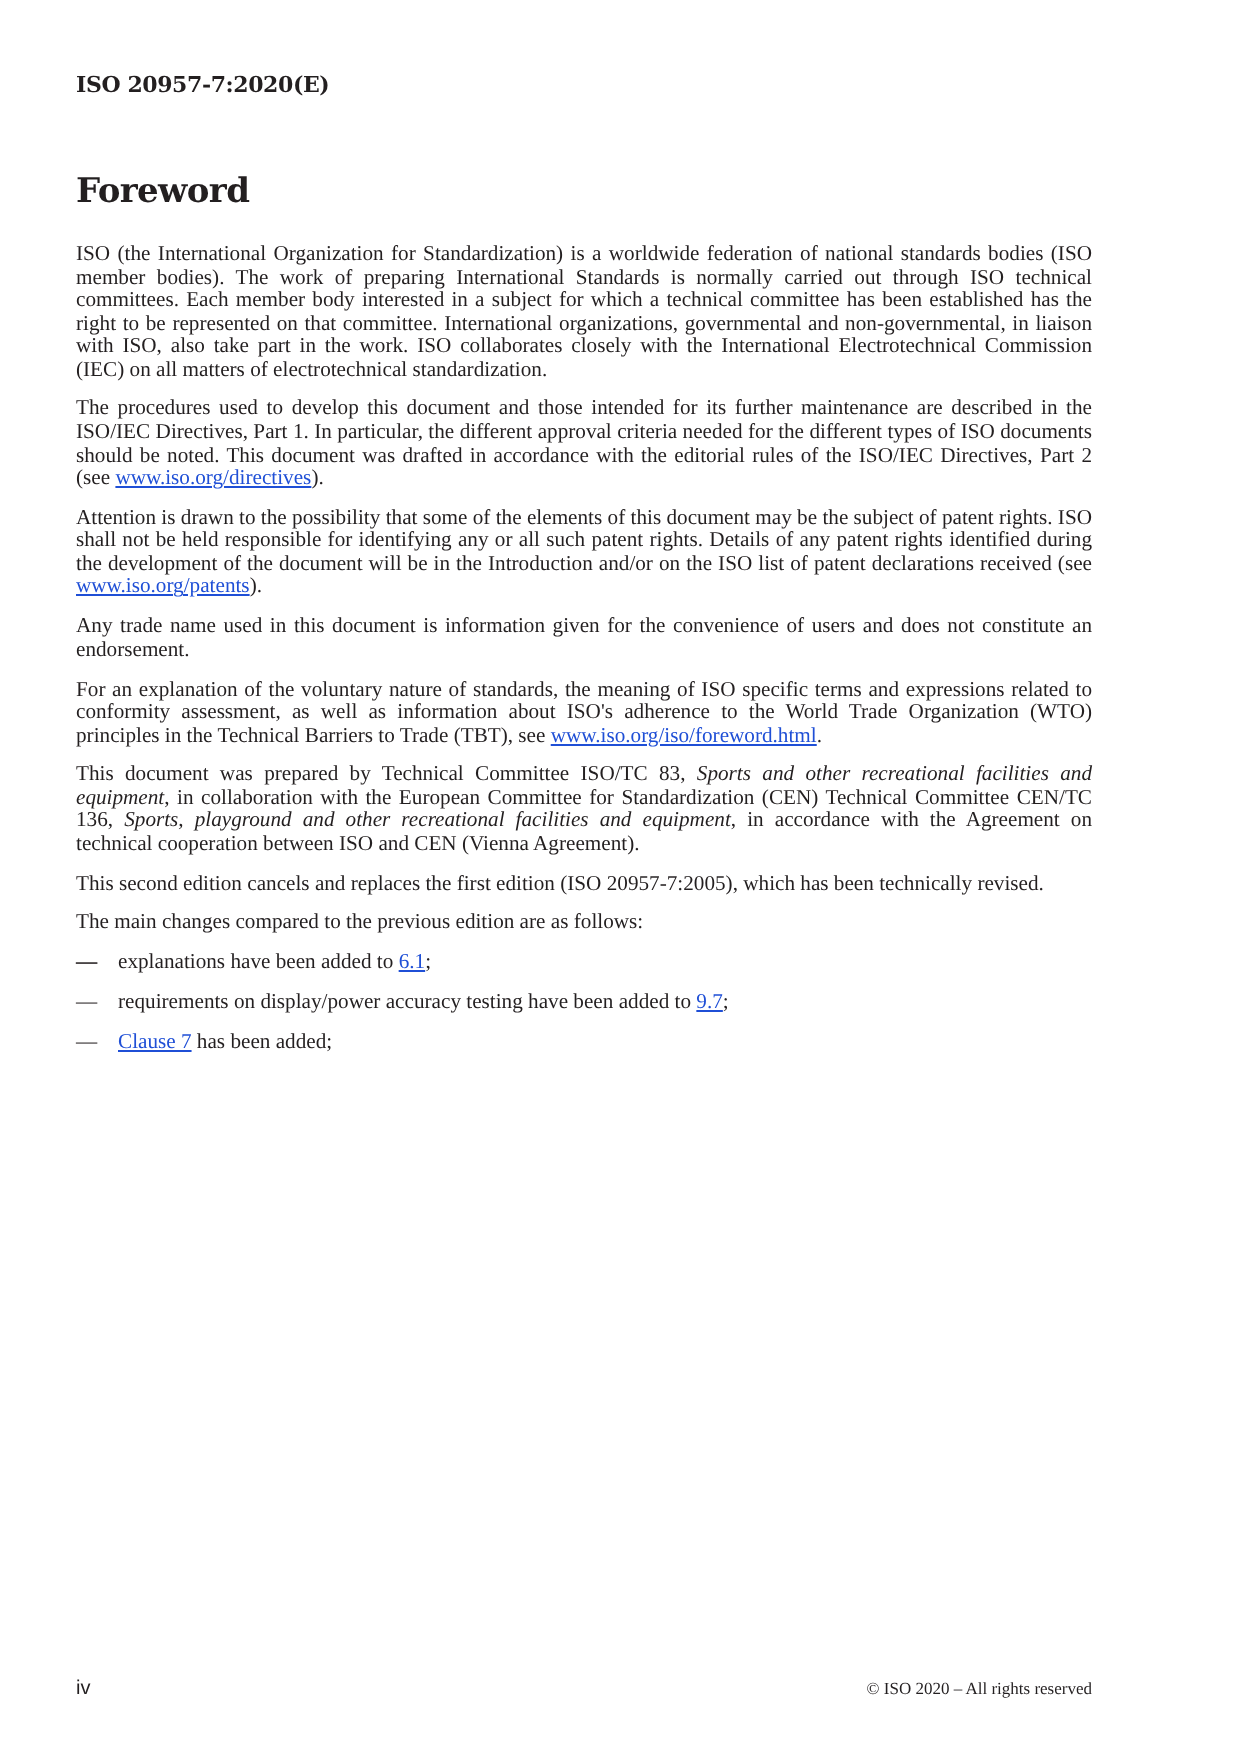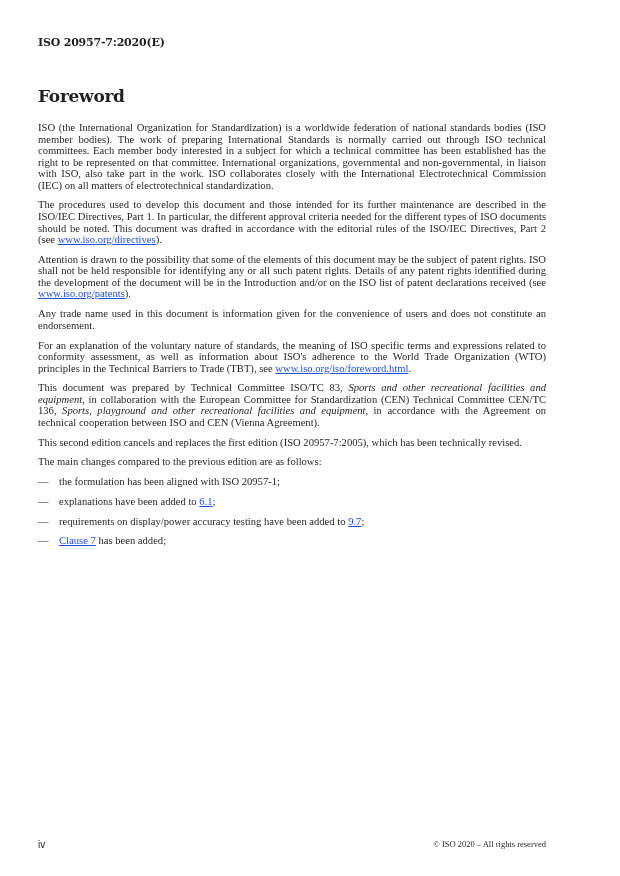--- a/index.html
+++ b/index.html
@@ -55,21 +55,21 @@
 
   <p><span>For an explanation of the voluntary nature of standards, the meaning of ISO specific terms and expressions related to conformity assessment, as well as information about ISO's adherence to the World Trade Organization (WTO) principles in the Technical Barriers to Trade (TBT), see </span><a>www.iso.org/iso/foreword.html</a><span>.</span></p>
 
   <p><span>This document was prepared by Technical Committee ISO/TC 83, </span><em>Sports and other recreational facilities and equipment</em><span>, in collaboration with the European Committee for Standardization (CEN) Technical Committee CEN/TC 136, </span><em>Sports, playground and other recreational facilities and equipment</em><span>, in accordance with the Agreement on technical cooperation between ISO and CEN (Vienna Agreement).</span></p>
 
   <p>This second edition cancels and replaces the first edition (ISO 20957-7:2005), which has been technically revised.</p>
 
   <p>The main changes compared to the previous edition are as follows:</p>
 
   <ul class="list">
-    <li><span class="dash">—</span><span>the formulation has been aligned with ISO 20957-1;</span></li>
+    <li><span class="dash">—</span></li>
     <li><span class="dash">—</span><span>explanations have been added to </span><a>6.1</a><span>;</span></li>
     <li><span class="dash">—</span><span>requirements on display/power accuracy testing have been added to </span><a>9.7</a><span>;</span></li>
     <li><span class="dash">—</span><a>Clause 7</a><span> has been added;</span></li>
   </ul>
 
 
 </div>
 
 <div class="footer-page">iv</div>
 <div class="footer-copy">© ISO 2020 – All rights reserved</div>

